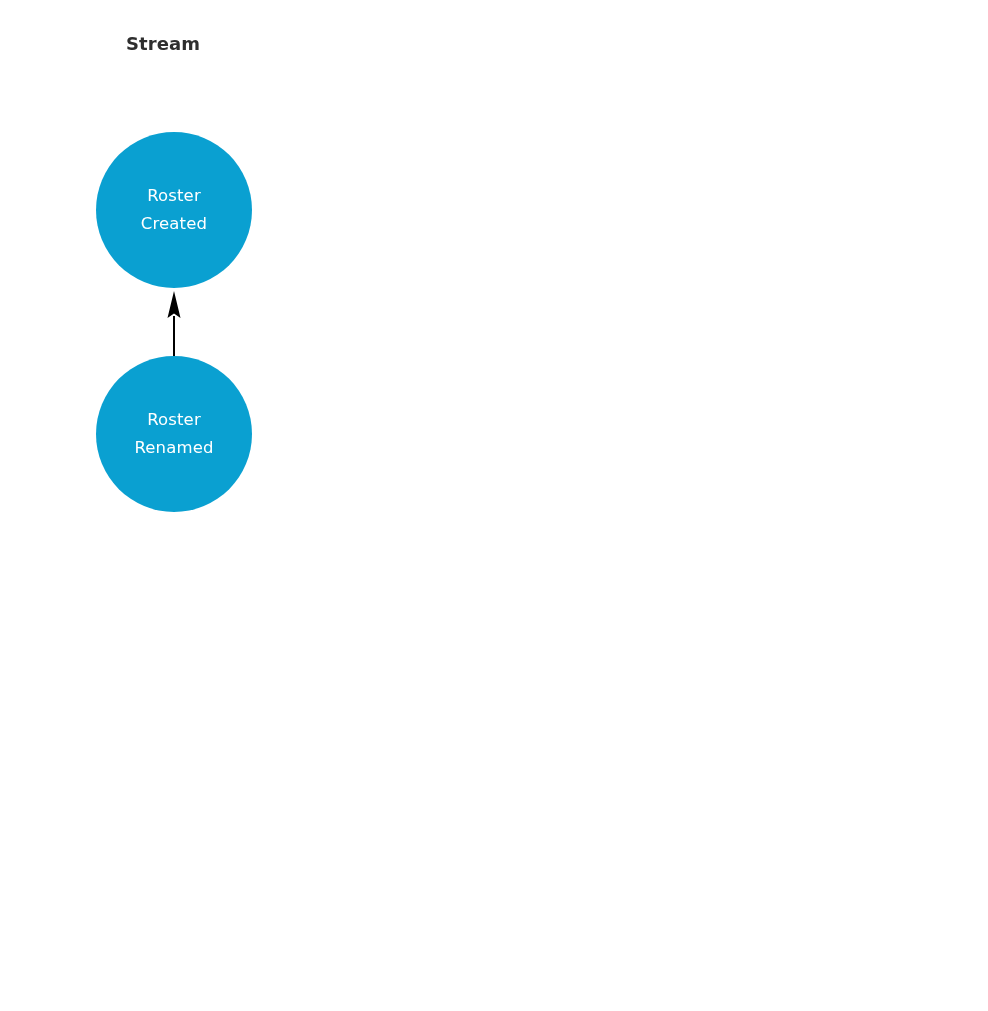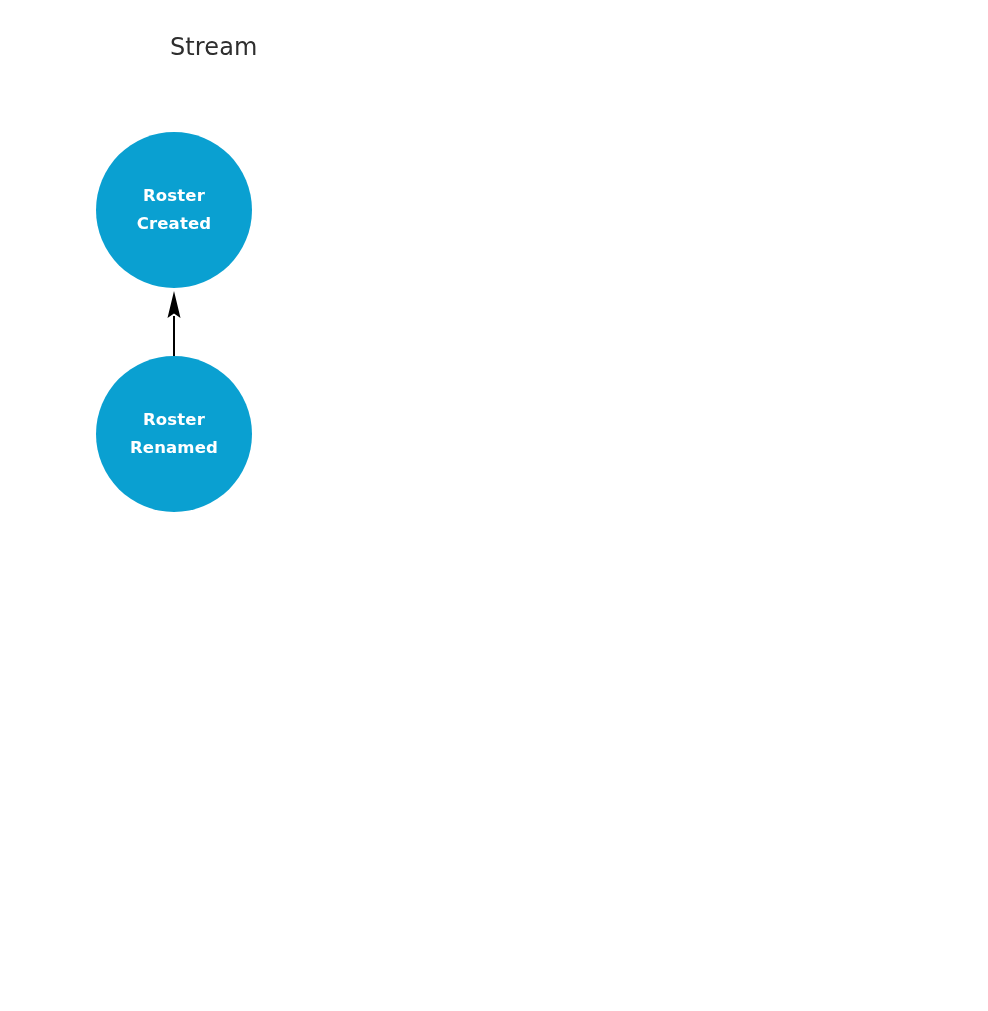--- a/index.html
+++ b/index.html
@@ -16,27 +16,26 @@
     position: relative;
     width: 988px;
     height: 1011px;
     background: #ffffff;
     overflow: hidden;
   }
   .graph-title {
     position: absolute;
     left: 126px;
     top: 35px;
-    font-size: 24px;
-    font-weight: 400;
+    font-size: 18px;
+    font-weight: 700;
     color: #2e2e2e;
     letter-spacing: 0.1px;
     white-space: nowrap;
     line-height: 1.0;
-    margin-left: 44px;
   }
   .edge-layer {
     position: absolute;
     left: 0;
     top: 0;
     width: 988px;
     height: 1011px;
     pointer-events: none;
   }
   .node {
@@ -44,21 +43,21 @@
     border-radius: 50%;
     display: flex;
     align-items: center;
     justify-content: center;
     text-align: center;
     box-sizing: border-box;
   }
   .node-label {
     color: #ffffff;
     font-size: 16.5px;
-    font-weight: 700;
+    font-weight: 400;
     line-height: 1.72;
     letter-spacing: 0.15px;
     white-space: pre-line;
     padding: 0 6px;
   }
 </style>
 </head>
 <body>
 
 <div id="canvas">

